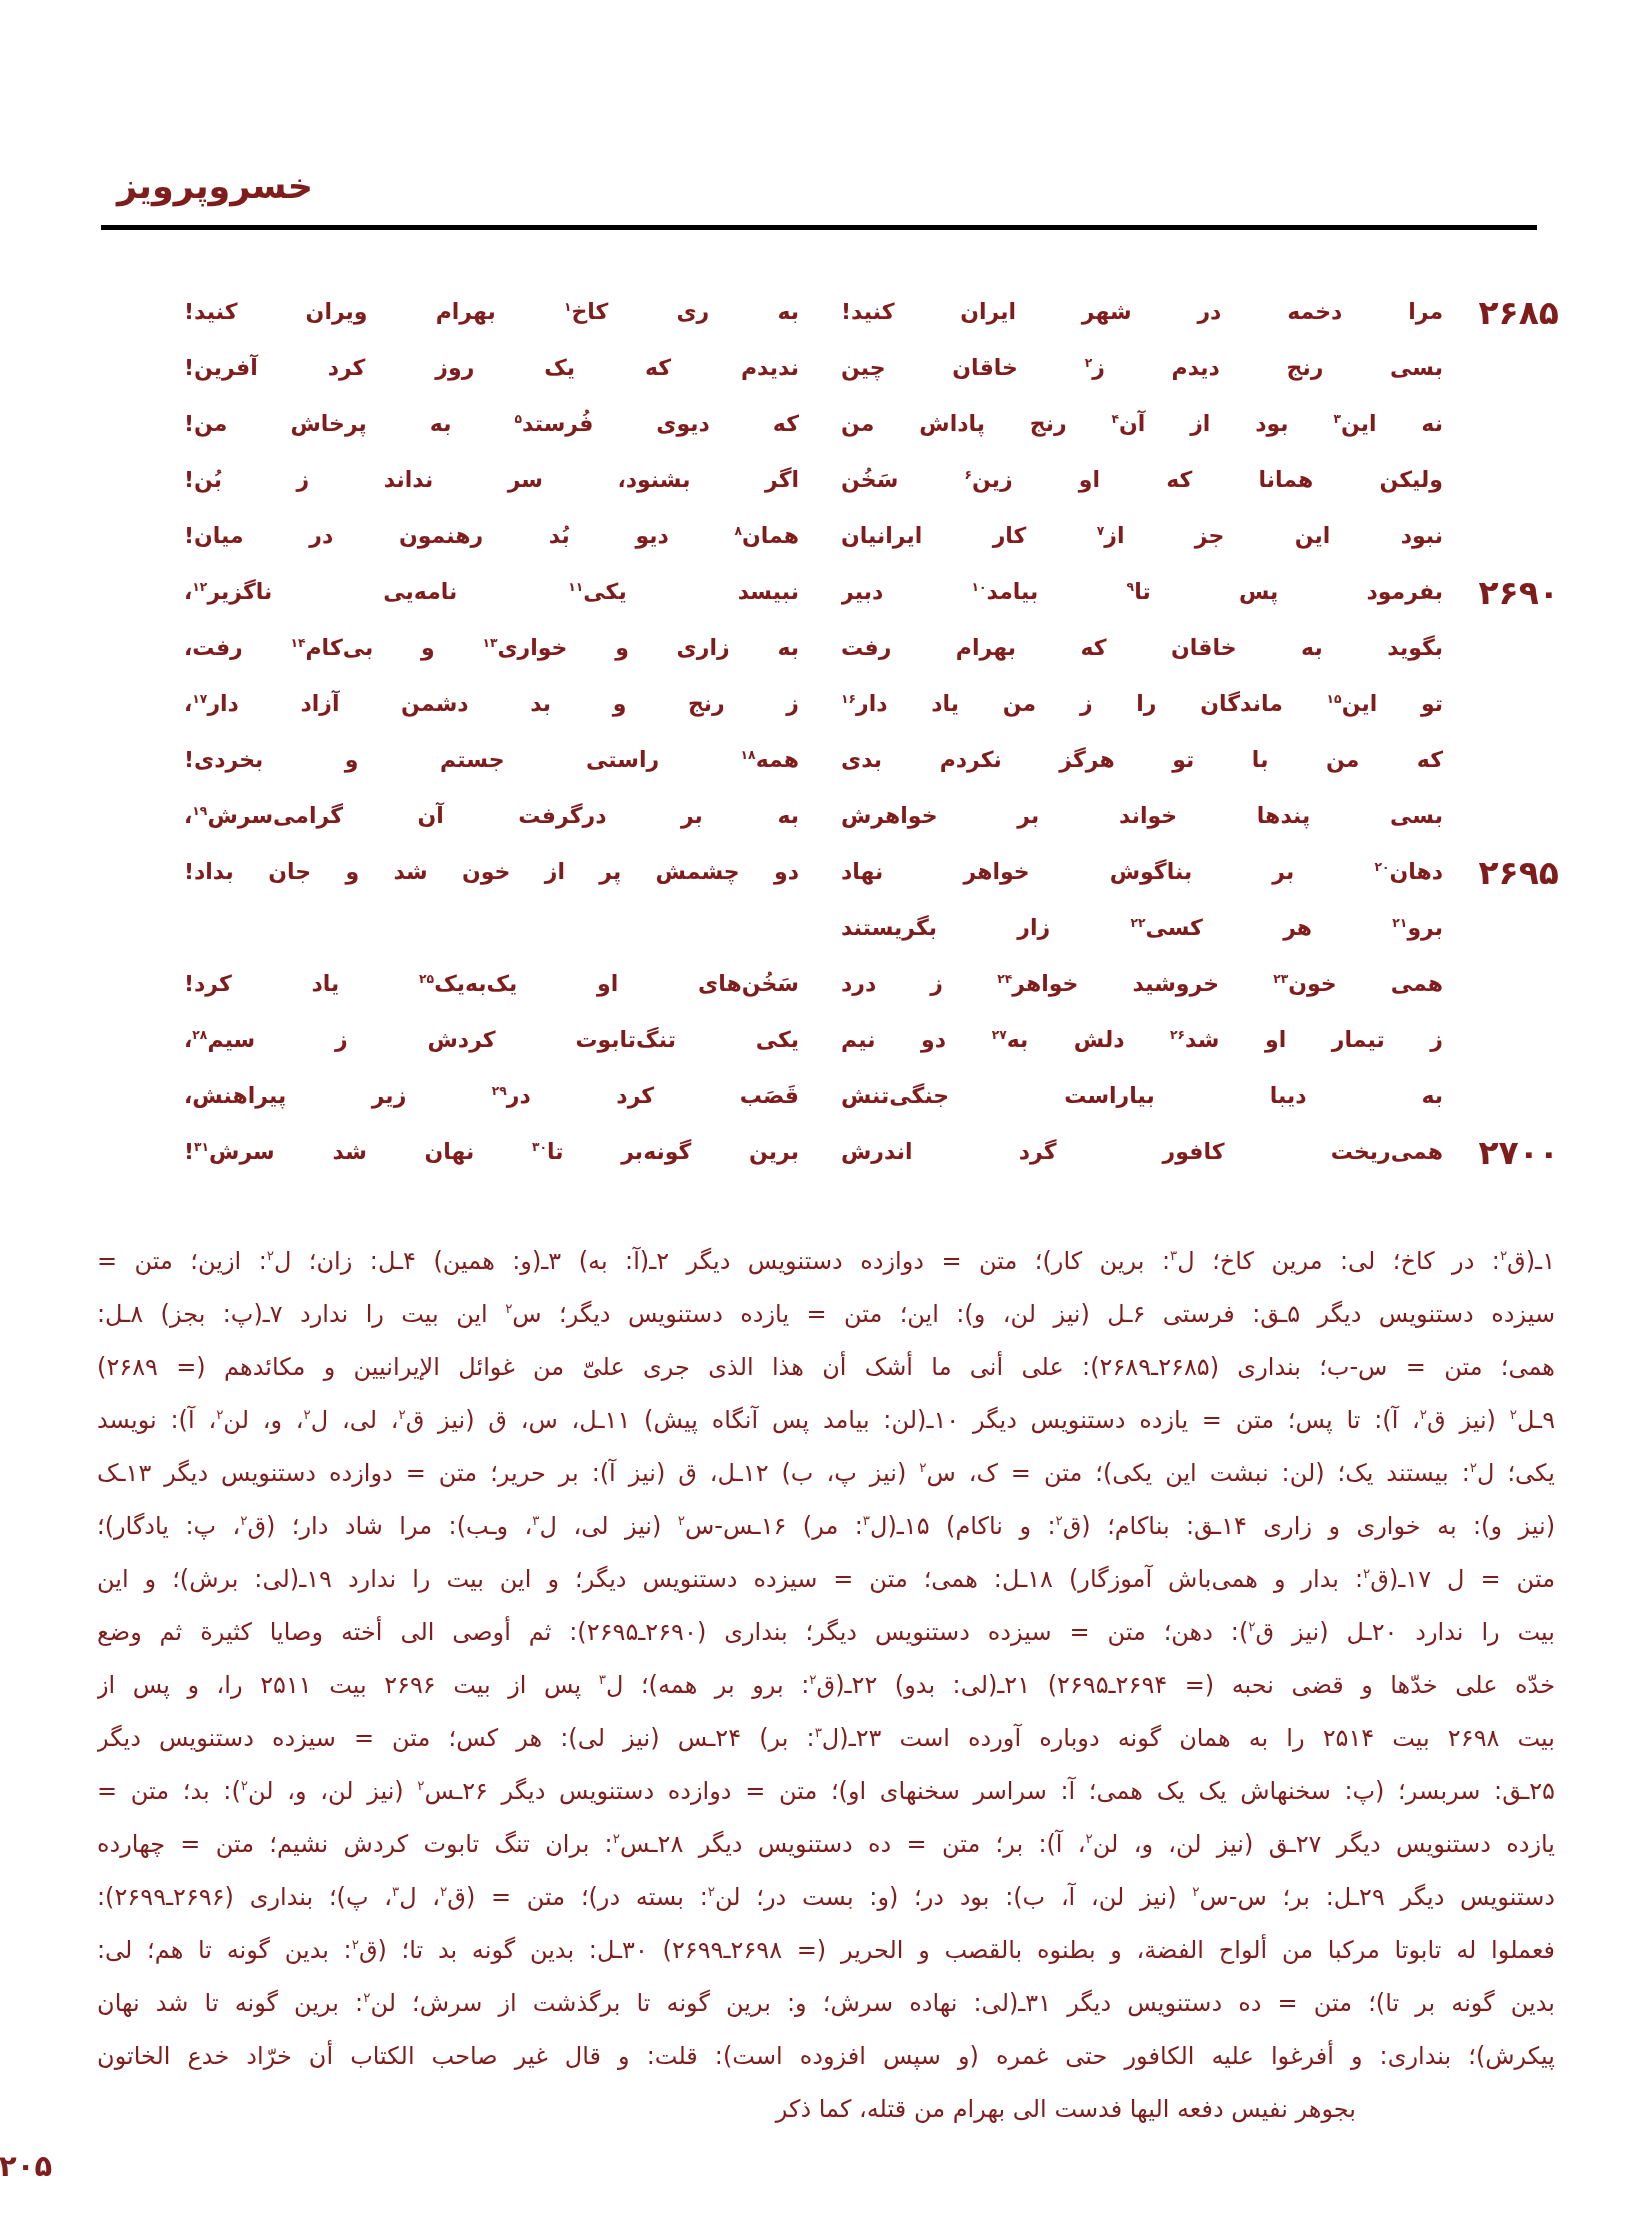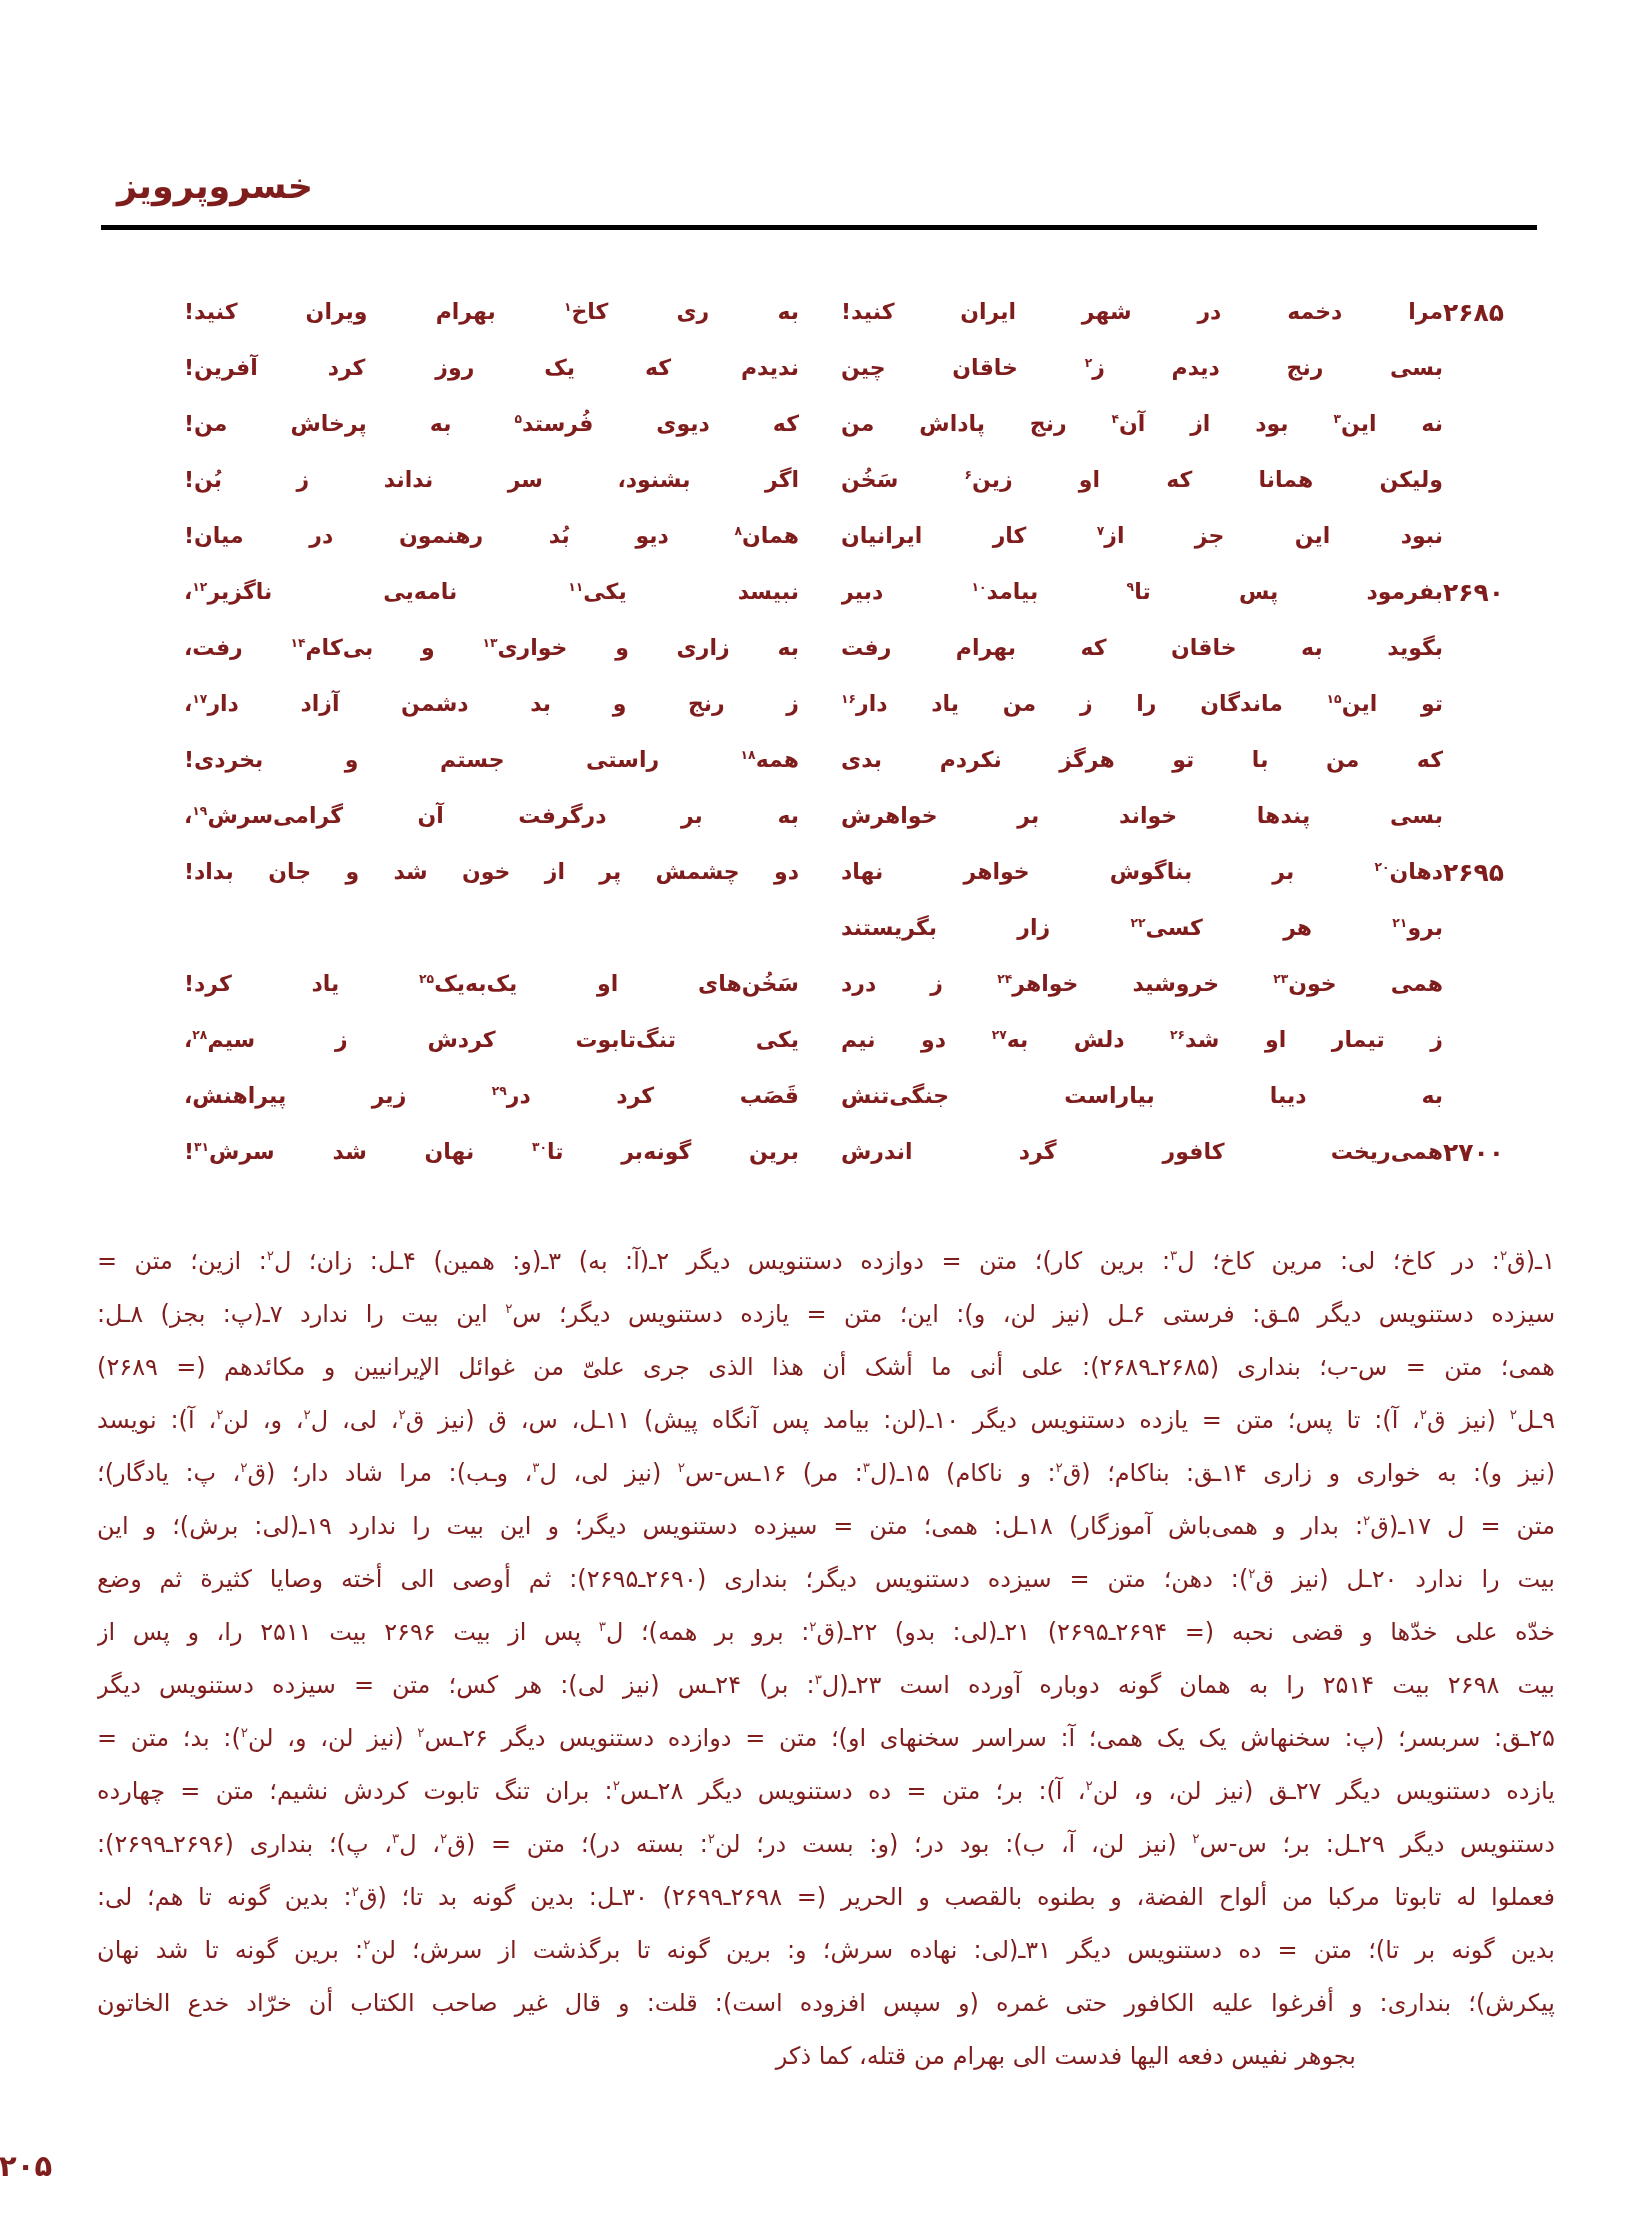--- a/index.html
+++ b/index.html
@@ -31,23 +31,23 @@
   .poem {
     position: absolute;
     top: 284px;
     right: 87px;
     width: 1375px;
   }
   .vrow { display: flex; align-items: center; height: 56px; }
   .vnum {
     flex: none;
     width: 116px;
-    font-size: 25px;
-    font-weight: bold;
-    text-align: left;
+    font-size: 33px;
+    font-weight: bold;
+    text-align: right;
   }
   .hemi {
     font-size: 22px;
     font-weight: bold;
     text-align: justify;
     text-align-last: justify;
     overflow: hidden;
     height: 56px;
     line-height: 56px;
   }
@@ -192,20 +192,21 @@
       <div class="hgap"></div>
       <div class="hemi hl">برین گونه‌بر تا<sup>۳۰</sup> نهان شد سرش<sup>۳۱</sup>!</div>
     </div>
   </div>
 
   <div class="footnotes">
     <div class="fnline">۱ـ(ق<sup>۲</sup>: در کاخ؛ لی: مرین کاخ؛ ل<sup>۳</sup>: برین کار)؛ متن = دوازده دستنویس دیگر ۲ـ(آ: به) ۳ـ(و: همین) ۴ـل: زان؛ ل<sup>۲</sup>: ازین؛ متن =</div>
     <div class="fnline">سیزده دستنویس دیگر ۵ـق: فرستی ۶ـل (نیز لن، و): این؛ متن = یازده دستنویس دیگر؛ س<sup>۲</sup> این بیت را ندارد ۷ـ(پ: بجز) ۸ـل:</div>
     <div class="fnline">همی؛ متن = س-ب؛ بنداری (۲۶۸۵ـ۲۶۸۹): علی أنی ما أشک أن هذا الذی جری علیّ من غوائل الإیرانیین و مکائدهم (= ۲۶۸۹)</div>
     <div class="fnline">۹ـل<sup>۲</sup> (نیز ق<sup>۲</sup>، آ): تا پس؛ متن = یازده دستنویس دیگر ۱۰ـ(لن: بیامد پس آنگاه پیش) ۱۱ـل، س، ق (نیز ق<sup>۲</sup>، لی، ل<sup>۲</sup>، و، لن<sup>۲</sup>، آ): نویسد</div>
+    <div class="fnline">یکی؛ ل<sup>۲</sup>: بیستند یک؛ (لن: نبشت این یکی)؛ متن = ک، س<sup>۲</sup> (نیز پ، ب) ۱۲ـل، ق (نیز آ): بر حریر؛ متن = دوازده دستنویس دیگر ۱۳ـک</div>
     <div class="fnline">(نیز و): به خواری و زاری ۱۴ـق: بناکام؛ (ق<sup>۲</sup>: و ناکام) ۱۵ـ(ل<sup>۳</sup>: مر) ۱۶ـس-س<sup>۲</sup> (نیز لی، ل<sup>۳</sup>، وـب): مرا شاد دار؛ (ق<sup>۲</sup>، پ: یادگار)؛</div>
     <div class="fnline">متن = ل ۱۷ـ(ق<sup>۲</sup>: بدار و همی‌باش آموزگار) ۱۸ـل: همی؛ متن = سیزده دستنویس دیگر؛ و این بیت را ندارد ۱۹ـ(لی: برش)؛ و این</div>
     <div class="fnline">بیت را ندارد ۲۰ـل (نیز ق<sup>۲</sup>): دهن؛ متن = سیزده دستنویس دیگر؛ بنداری (۲۶۹۰ـ۲۶۹۵): ثم أوصی الی أخته وصایا کثیرة ثم وضع</div>
     <div class="fnline">خدّه علی خدّها و قضی نحبه (= ۲۶۹۴ـ۲۶۹۵) ۲۱ـ(لی: بدو) ۲۲ـ(ق<sup>۲</sup>: برو بر همه)؛ ل<sup>۳</sup> پس از بیت ۲۶۹۶ بیت ۲۵۱۱ را، و پس از</div>
     <div class="fnline">بیت ۲۶۹۸ بیت ۲۵۱۴ را به همان گونه دوباره آورده است ۲۳ـ(ل<sup>۳</sup>: بر) ۲۴ـس (نیز لی): هر کس؛ متن = سیزده دستنویس دیگر</div>
     <div class="fnline">۲۵ـق: سربسر؛ (پ: سخنهاش یک یک همی؛ آ: سراسر سخنهای او)؛ متن = دوازده دستنویس دیگر ۲۶ـس<sup>۲</sup> (نیز لن، و، لن<sup>۲</sup>): بد؛ متن =</div>
     <div class="fnline">یازده دستنویس دیگر ۲۷ـق (نیز لن، و، لن<sup>۲</sup>، آ): بر؛ متن = ده دستنویس دیگر ۲۸ـس<sup>۲</sup>: بران تنگ تابوت کردش نشیم؛ متن = چهارده</div>
     <div class="fnline">دستنویس دیگر ۲۹ـل: بر؛ س-س<sup>۲</sup> (نیز لن، آ، ب): بود در؛ (و: بست در؛ لن<sup>۲</sup>: بسته در)؛ متن = (ق<sup>۲</sup>، ل<sup>۳</sup>، پ)؛ بنداری (۲۶۹۶ـ۲۶۹۹):</div>
     <div class="fnline">فعملوا له تابوتا مرکبا من ألواح الفضة، و بطنوه بالقصب و الحریر (= ۲۶۹۸ـ۲۶۹۹) ۳۰ـل: بدین گونه بد تا؛ (ق<sup>۲</sup>: بدین گونه تا هم؛ لی:</div>
     <div class="fnline">بدین گونه بر تا)؛ متن = ده دستنویس دیگر ۳۱ـ(لی: نهاده سرش؛ و: برین گونه تا برگذشت از سرش؛ لن<sup>۲</sup>: برین گونه تا شد نهان</div>

